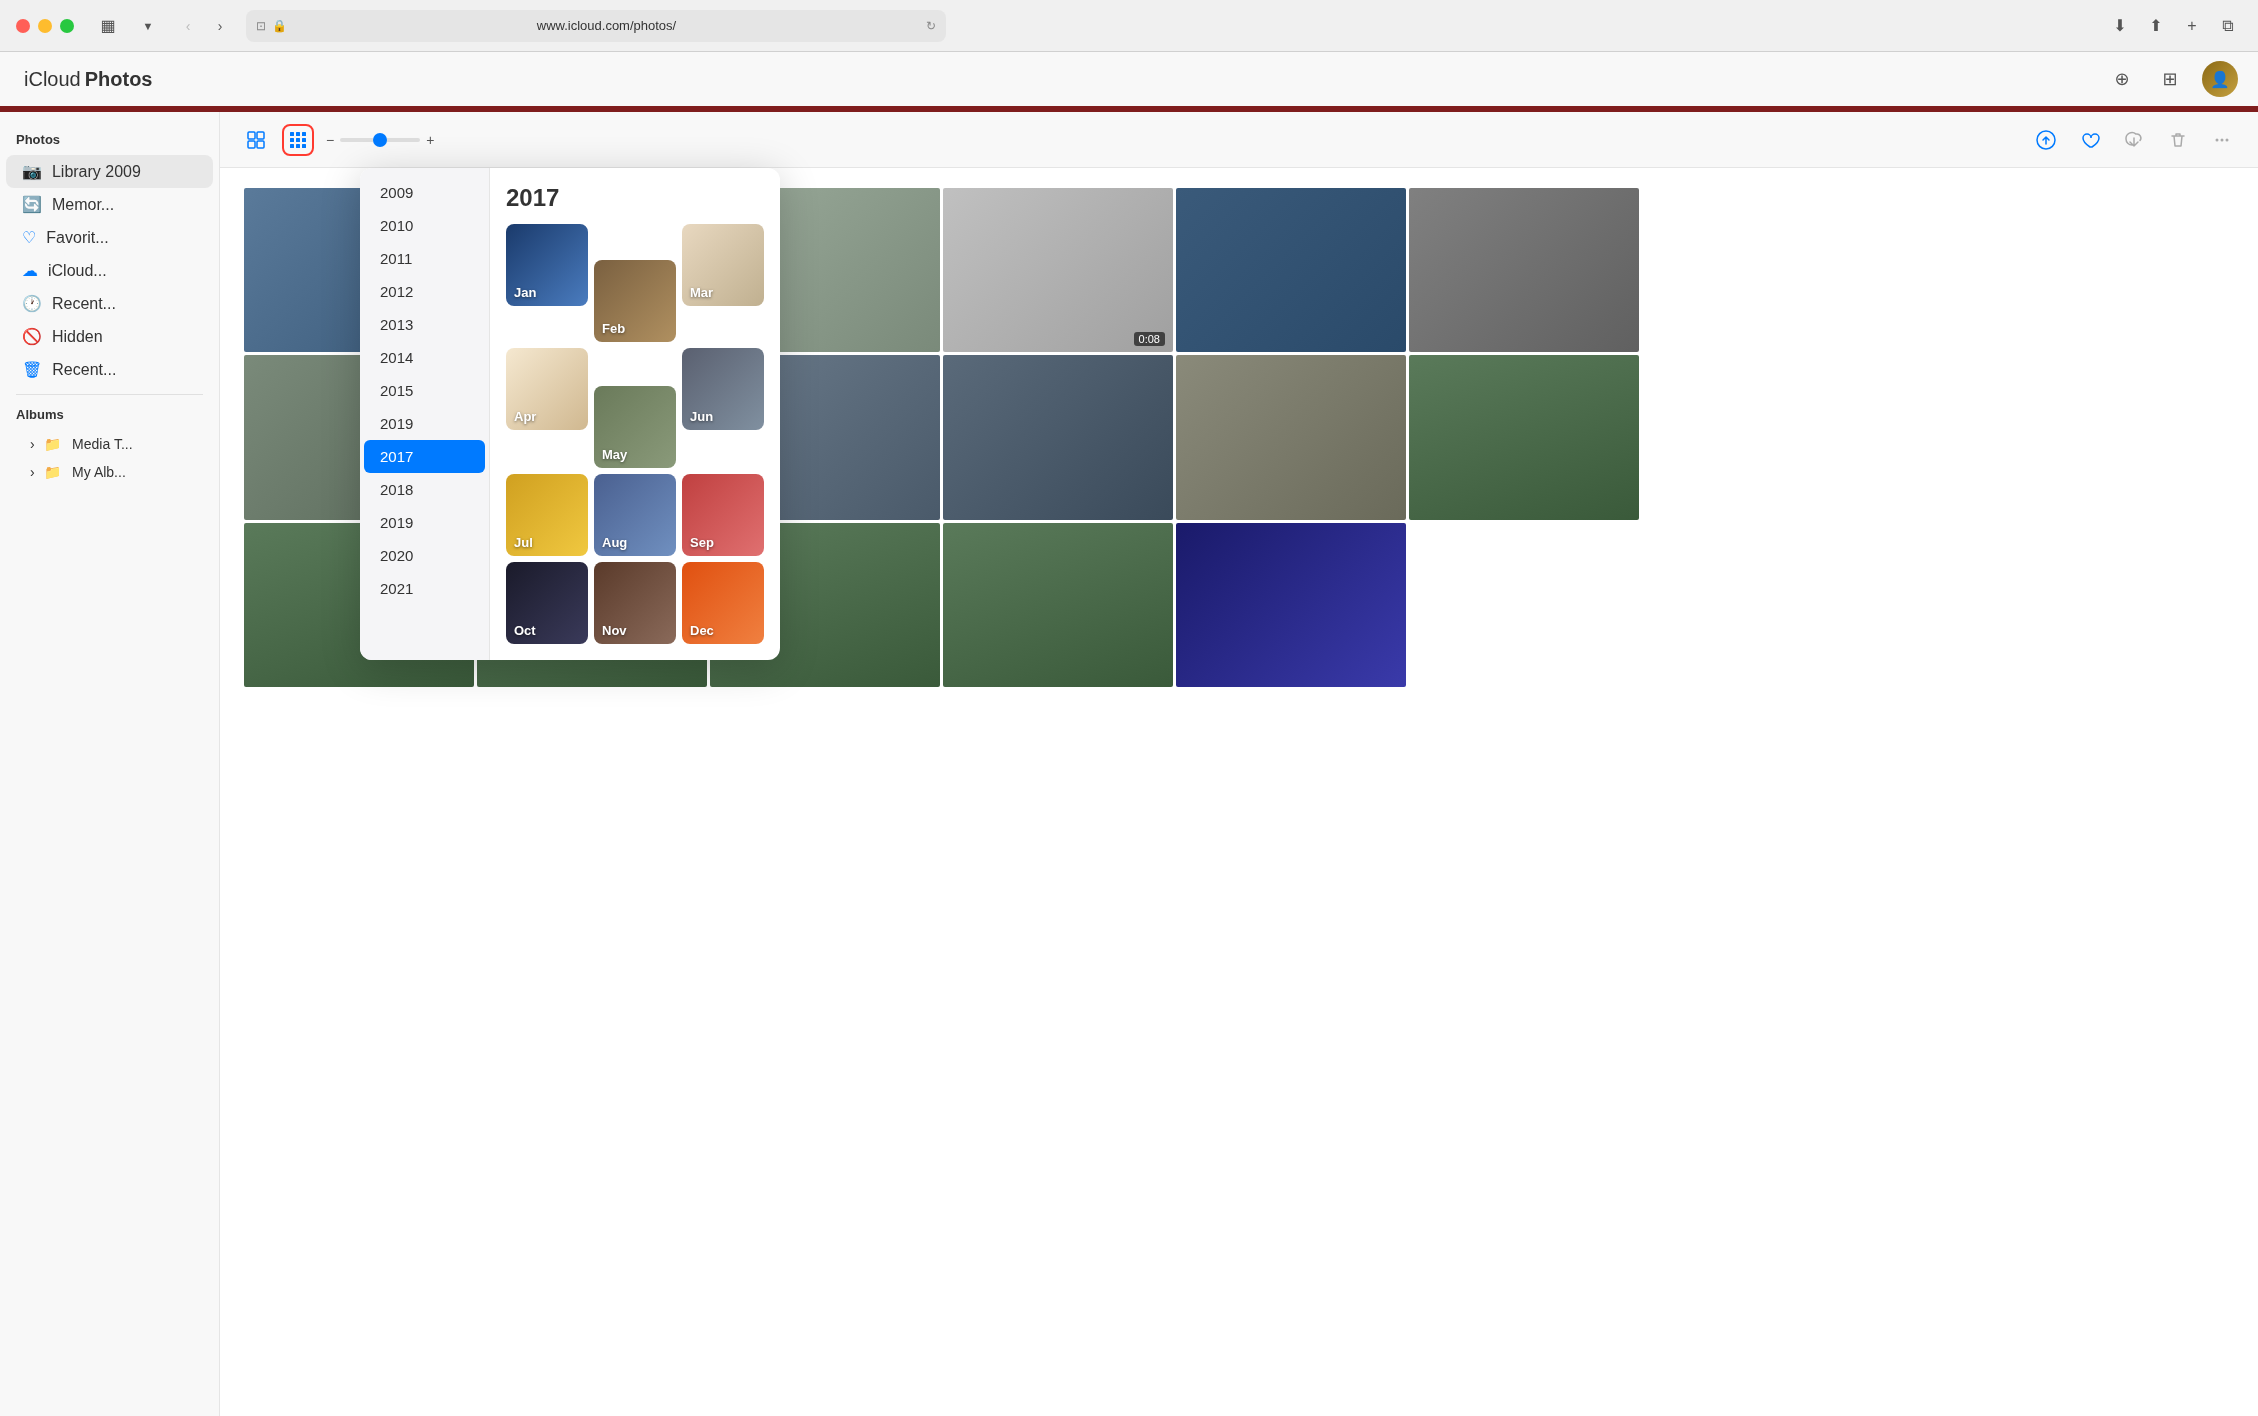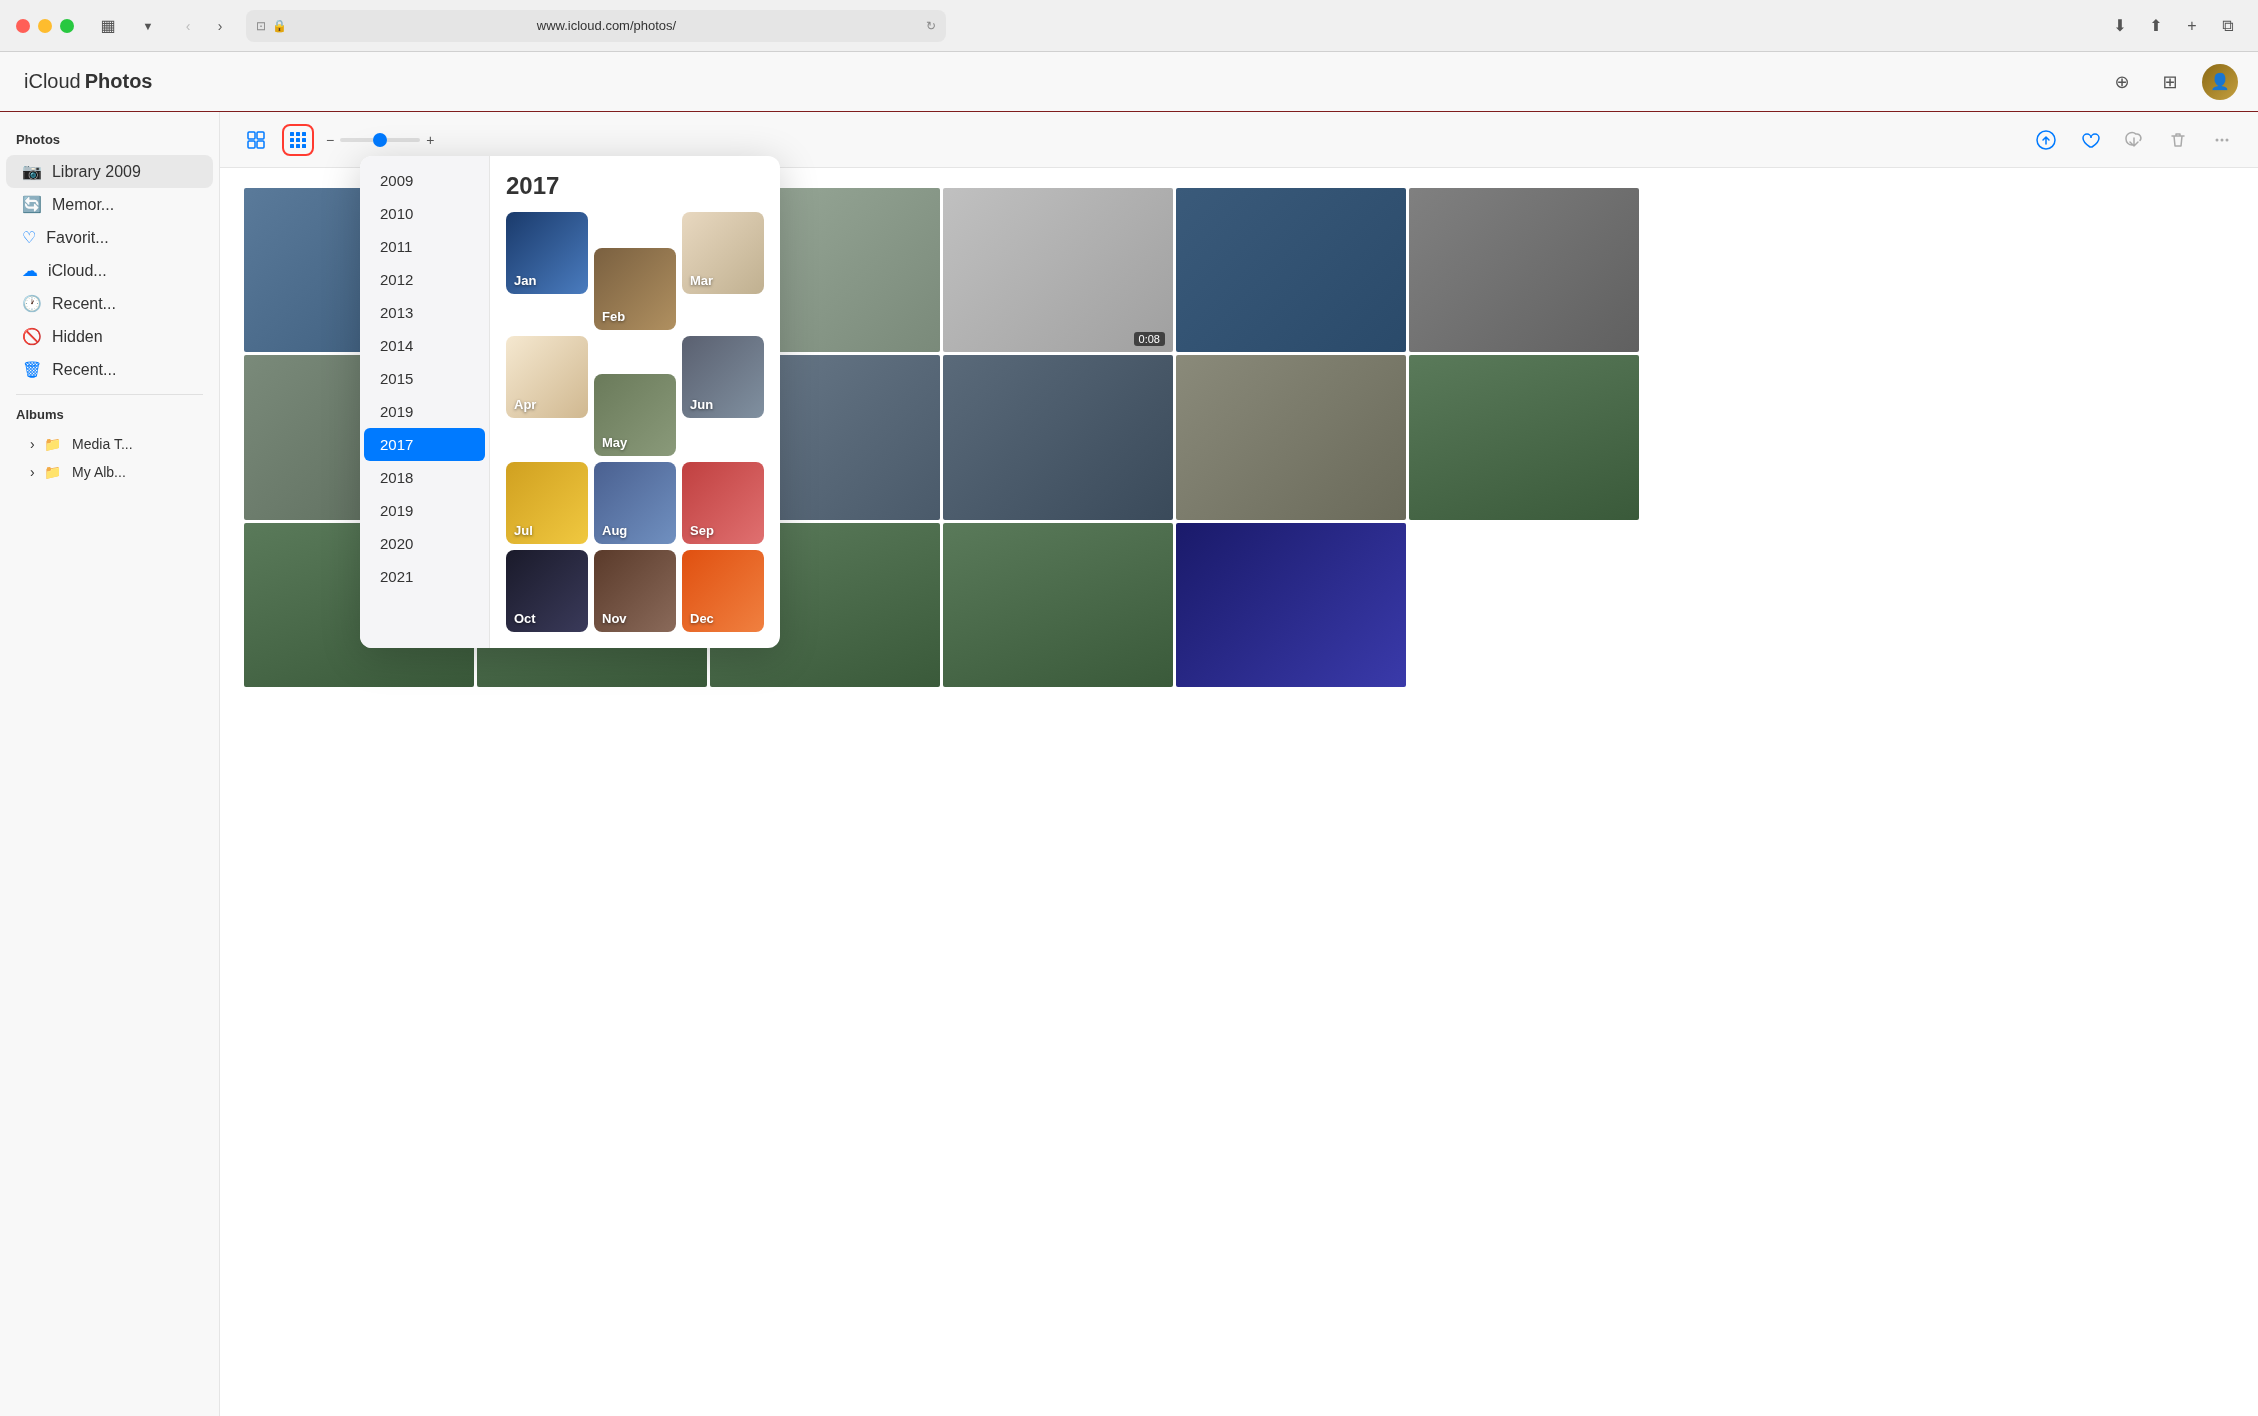--- a/index.html
+++ b/index.html
@@ -83,21 +83,21 @@
     .titlebar-right {
       display: flex;
       gap: 8px;
       margin-left: auto;
     }
 
     
     .appbar {
       height: 60px;
       background: #f8f8f8;
-      border-bottom: 1px solid #7f1d1d;
+      border-bottom: 6px solid #7f1d1d;
       display: flex;
       align-items: center;
       padding: 0 20px;
     }
     .app-title {
       display: flex;
       align-items: center;
       gap: 4px;
       font-size: 20px;
       font-weight: 500;
@@ -294,21 +294,21 @@
       background: rgba(0,0,0,0.6);
       color: white;
       font-size: 11px;
       padding: 1px 5px;
       border-radius: 3px;
     }
 
     
     .year-dropdown-overlay {
       position: absolute;
-      top: 44px;
+      top: 56px;
       left: 0;
       width: 100%;
       height: calc(100% - 56px);
       z-index: 10;
       pointer-events: none;
     }
 
     .year-dropdown {
       position: absolute;
       top: 0;

